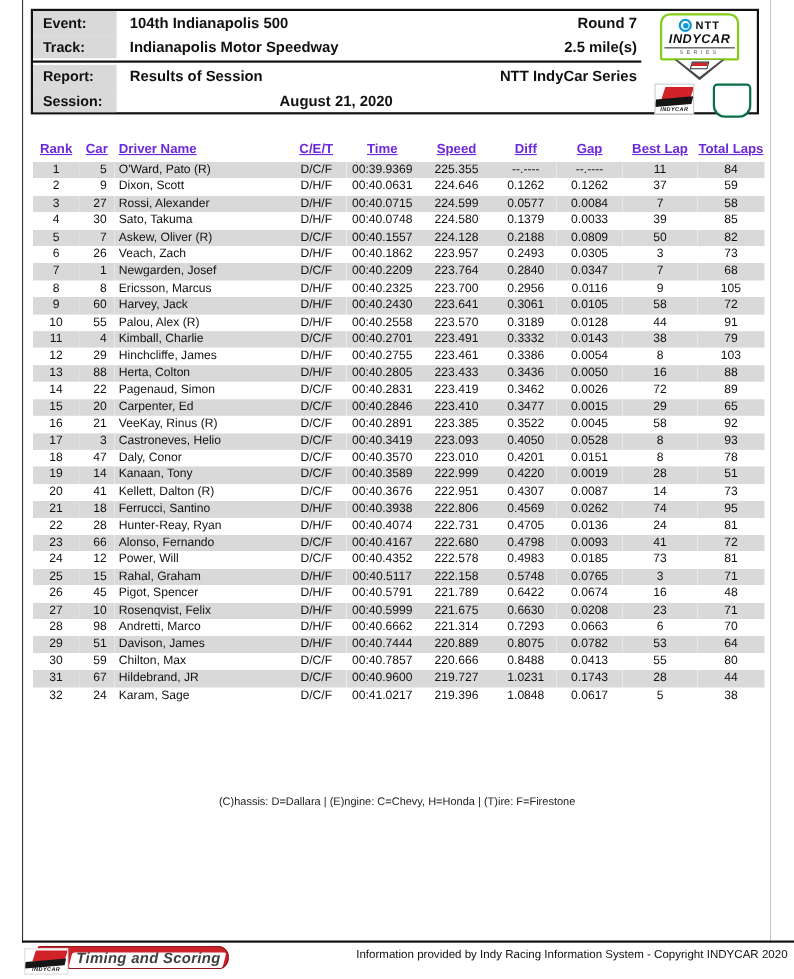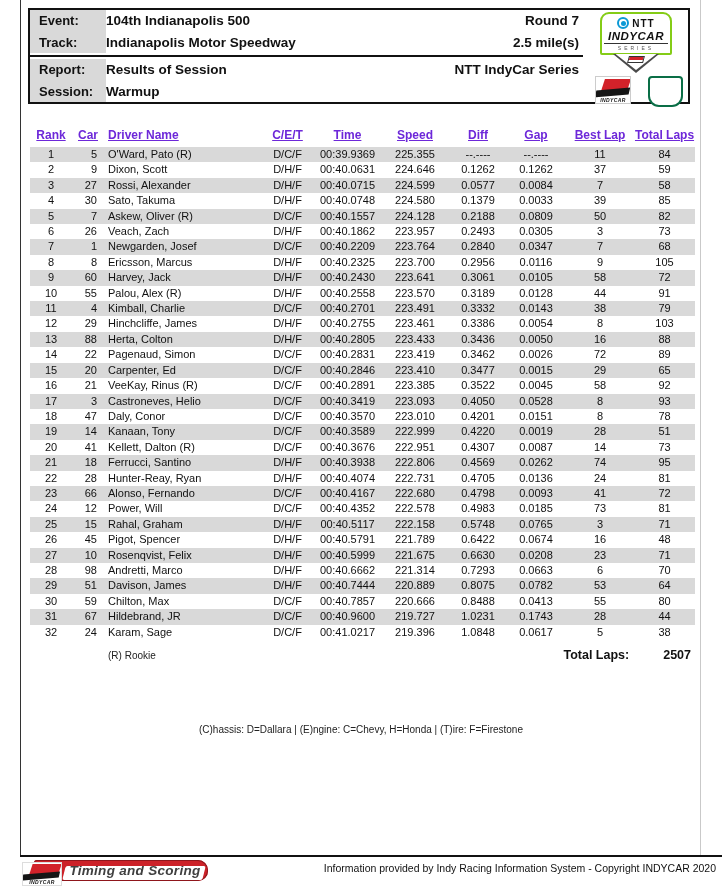--- a/index.html
+++ b/index.html
@@ -10,21 +10,21 @@
   }
   
   .pb-left  { position:absolute; left:20px; top:0; width:1px; height:857px; background:#333; }
   .pb-right { position:absolute; left:700px; top:0; width:1px; height:857px; background:#c9c9c9; }
   .pb-bottom{ position:absolute; left:20px; top:855px; width:702px; height:2px; background:#111; }
 
   
   .hdr-box { position:absolute; left:28px; top:8px; width:662px; height:96px;
              border:2px solid #111; display:flex; background:#fff; }
   .hdr-left { width:553px; display:flex; flex-direction:column; }
-  .hsect { height:43px; display:grid; grid-template-columns:76px 1fr 210px; 
+  .hsect { height:43px; display:grid; grid-template-columns:76px 1fr 210px; column-gap:12px;
            grid-template-rows:1fr 1fr; align-items:stretch; }
   .hlabel { background:#d9d9d9; font-weight:bold; font-size:13px; padding-left:9px;
             display:flex; align-items:center; }
   .hval   { font-weight:bold; font-size:13.5px; display:flex; align-items:center; }
   .hright { font-weight:bold; font-size:13.5px; display:flex; align-items:center;
             justify-content:flex-end; padding-right:4px; }
   .hdivider { height:2px; background:#111; margin:2px 0; }
 
   
   .hdr-logos { flex:1; position:relative; }
@@ -110,21 +110,21 @@
         <div class="hlabel">Track:</div>
         <div class="hval">Indianapolis Motor Speedway</div>
         <div class="hright">2.5 mile(s)</div>
       </div>
       <div class="hdivider"></div>
       <div class="hsect">
         <div class="hlabel">Report:</div>
         <div class="hval">Results of Session</div>
         <div class="hright">NTT IndyCar Series</div>
         <div class="hlabel">Session:</div>
-        <div class="hval">Warmup</div>
+        <div class="hright">August 21, 2020</div>
       </div>
     </div>
 
     <div class="hdr-logos">
       <div class="ntt-logo">
         <div class="ntt-top">
           <div class="ntt-row">
             <div class="ntt-circle"></div>
             <div class="ntt-word">NTT</div>
           </div>
@@ -558,27 +558,20 @@
         <td class="c4">00:41.0217</td>
         <td class="c5">219.396</td>
         <td class="c6">1.0848</td>
         <td class="c7">0.0617</td>
         <td class="c8">5</td>
         <td class="c9">38</td>
       </tr>
         </tbody>
     </table>
 
-    <div class="tbl-foot">
-      <div class="rookie-note">(R) Rookie</div>
-      <div class="totals">
-        <span class="totals-label">Total Laps:</span>
-        <span class="totals-value">2507</span>
-      </div>
-    </div>
   </div>
 
   <div class="legend">(C)hassis: D=Dallara |  (E)ngine: C=Chevy, H=Honda  |  (T)ire: F=Firestone</div>
 
   <div class="ts-wrap">
     <div class="ts-red"></div>
     <div class="ts-white"></div>
     <div class="ts-text">Timing and Scoring</div>
     <div class="iflag ts-flag">
       <div class="f-red"></div>

